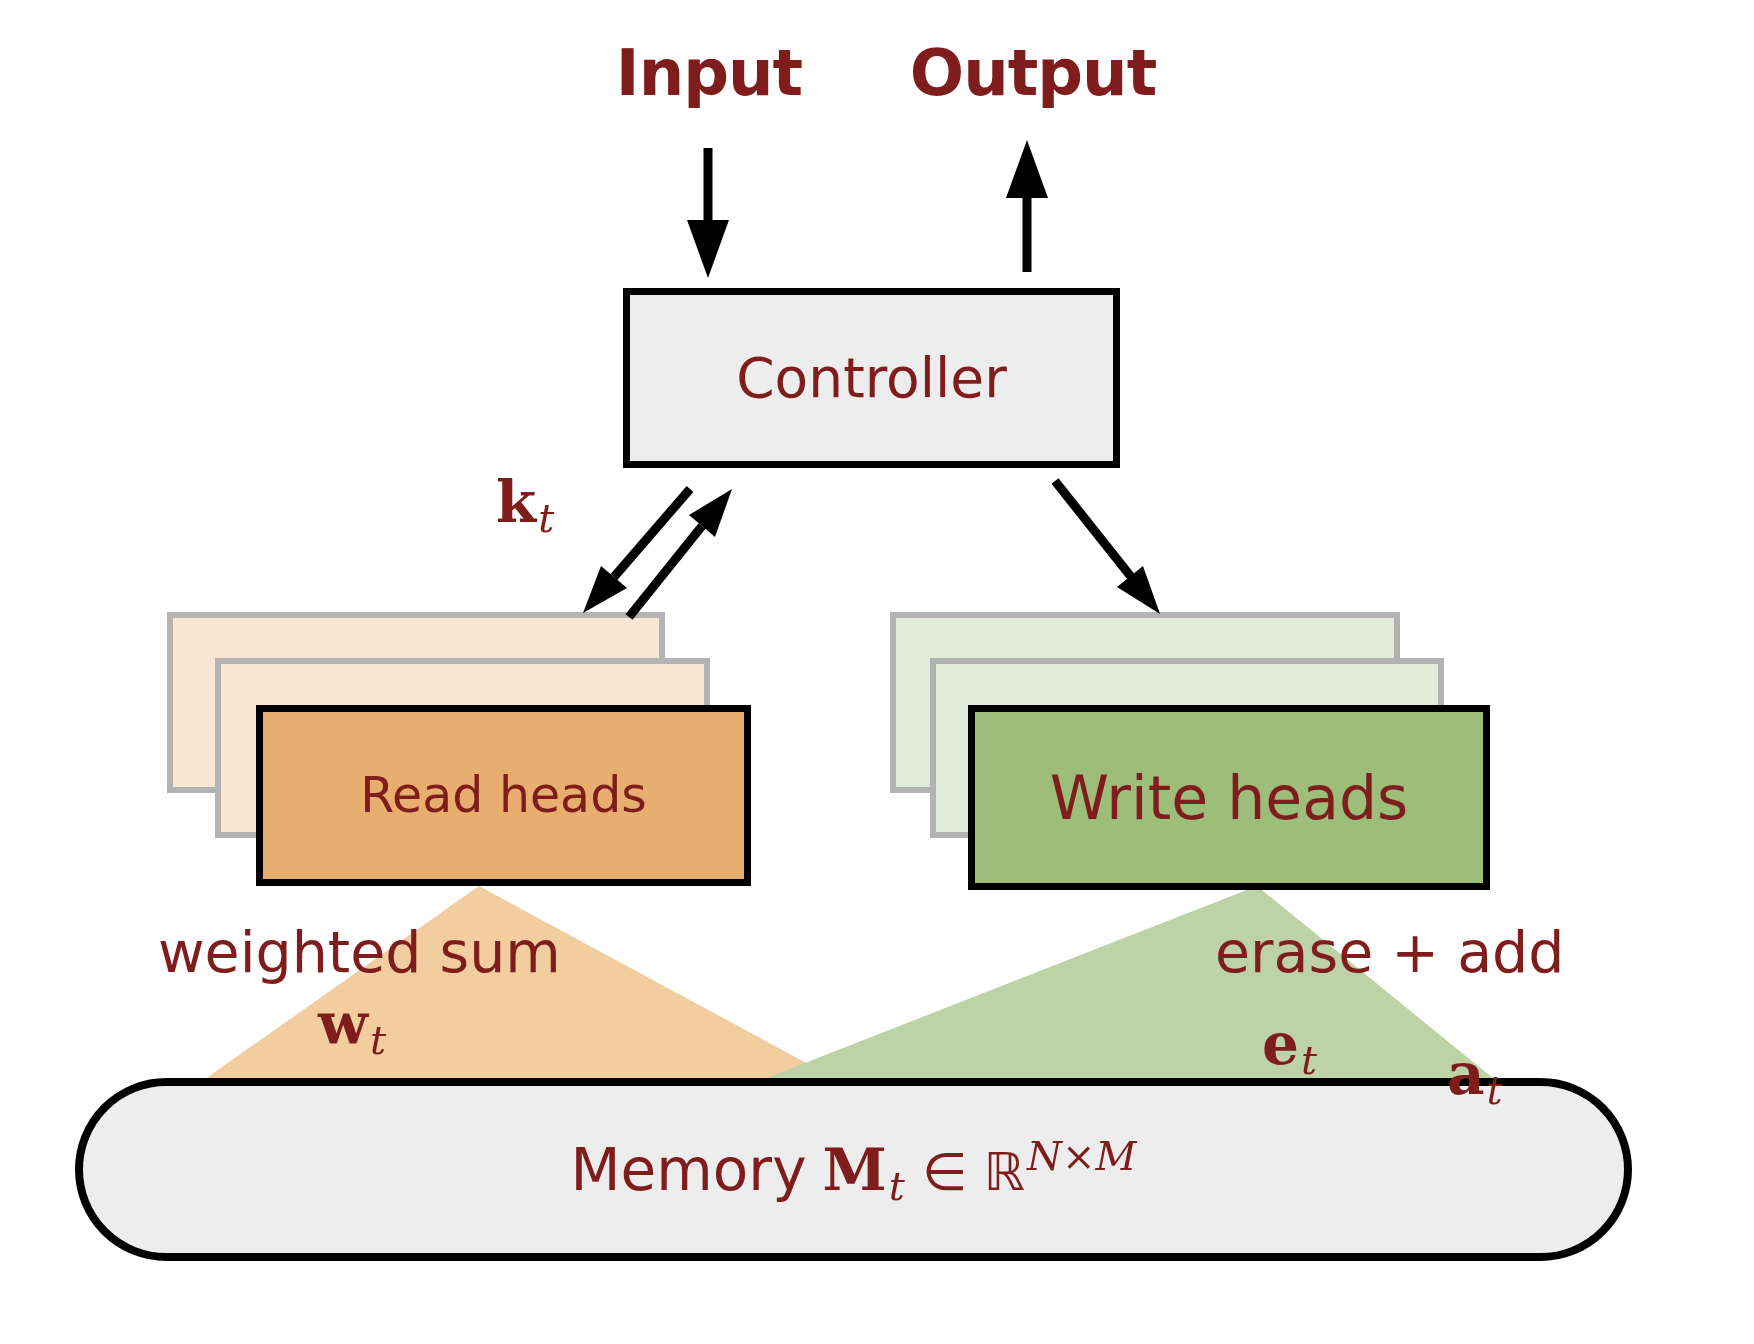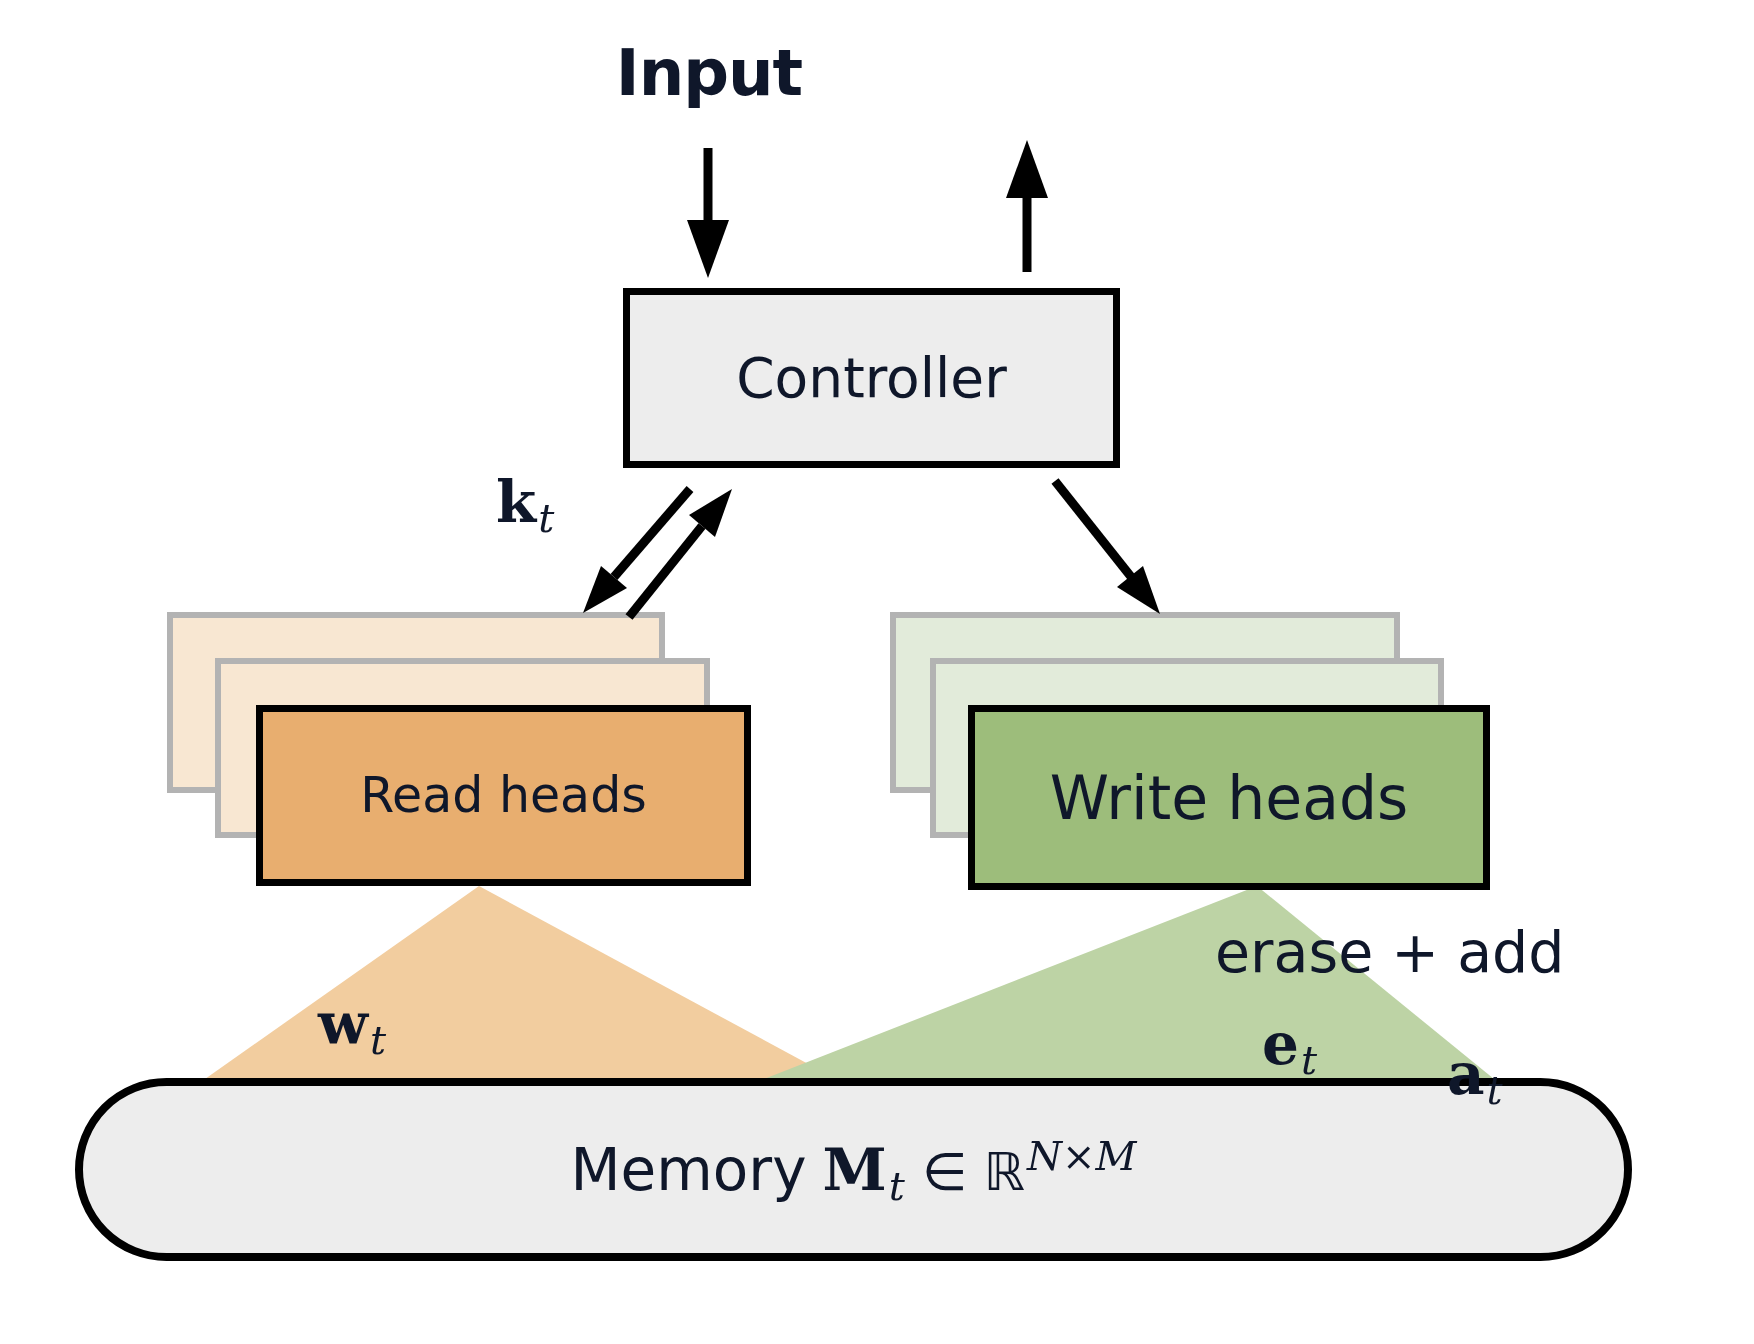--- a/index.html
+++ b/index.html
@@ -1,21 +1,21 @@
 <!DOCTYPE html>
 <html><head>
 <meta charset="utf-8">
 <style>
   html,body{margin:0;padding:0;background:#ffffff;}
   #canvas{
     position:relative;
     width:1754px;height:1344px;
     background:#ffffff;
     font-family:"DejaVu Sans","Liberation Sans",sans-serif;
-    color:#0f172a;
+    color:#7f1d1d;
     overflow:hidden;
   }
   svg.layer{position:absolute;left:0;top:0;pointer-events:none;}
   #fans-layer{z-index:0;}
   #arrows-layer{z-index:10;}
 
   .io-label{
     position:absolute;top:36px;width:300px;
     font-size:64px;font-weight:bold;text-align:center;
     letter-spacing:-1px;z-index:6;
@@ -90,20 +90,21 @@
 <body>
 
 <div id="canvas">
 
   <svg id="fans-layer" class="layer" width="1754" height="1344" viewBox="0 0 1754 1344">
     <polygon points="479,886 205,1079 836,1079" fill="#f2cd9f"></polygon>
     <polygon points="1257,886 764,1079 1494,1079" fill="#bdd3a5"></polygon>
   </svg>
 
   <div class="io-label" id="input-label">Input</div>
+  <div class="io-label" id="output-label">Output</div>
 
   <div class="node" id="controller-box">
     <span>Controller</span>
   </div>
 
   <div class="stack-card read" id="read-back"></div>
   <div class="stack-card read" id="read-middle"></div>
   <div class="node" id="read-heads-box">
     <span>Read heads</span>
   </div>
@@ -118,20 +119,21 @@
     <div class="memory-inner">
       <span>Memory</span>
       <span class="memory-math"><span class="mbase">M</span><span class="msub">t</span>
         <span class="mset">∈ ℝ</span><span class="msup">N×M</span>
       </span>
     </div>
   </div>
 
   <div class="mathv" id="key-vector-label"><span class="mbase">k</span><span class="msub">t</span></div>
 
+  <div class="annot" id="weighted-sum-label">weighted sum</div>
 
   <div class="mathv" id="read-weight-label"><span class="mbase">w</span><span class="msub">t</span></div>
 
   <div class="annot" id="erase-add-label">erase + add</div>
 
   <div class="mathv" id="erase-vector-label"><span class="mbase">e</span><span class="msub">t</span></div>
 
   <div class="mathv" id="add-vector-label"><span class="mbase">a</span><span class="msub">t</span></div>
 
   <svg id="arrows-layer" class="layer" width="1754" height="1344" viewBox="0 0 1754 1344">

